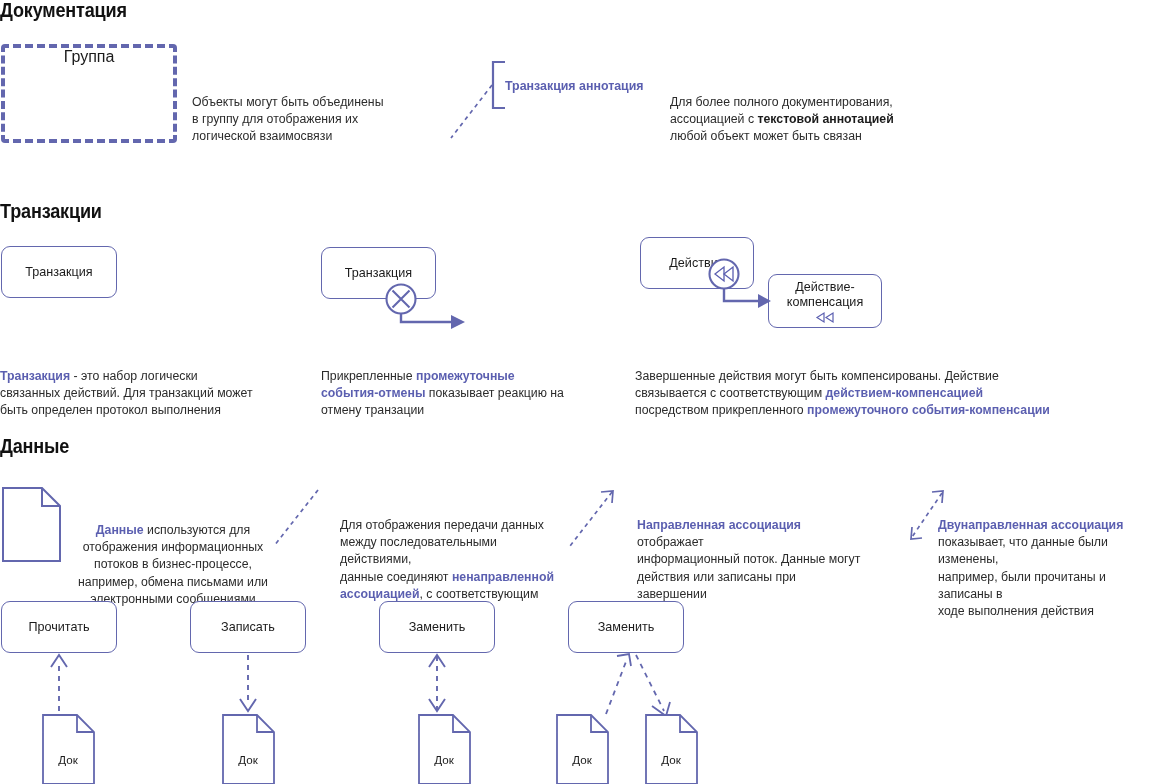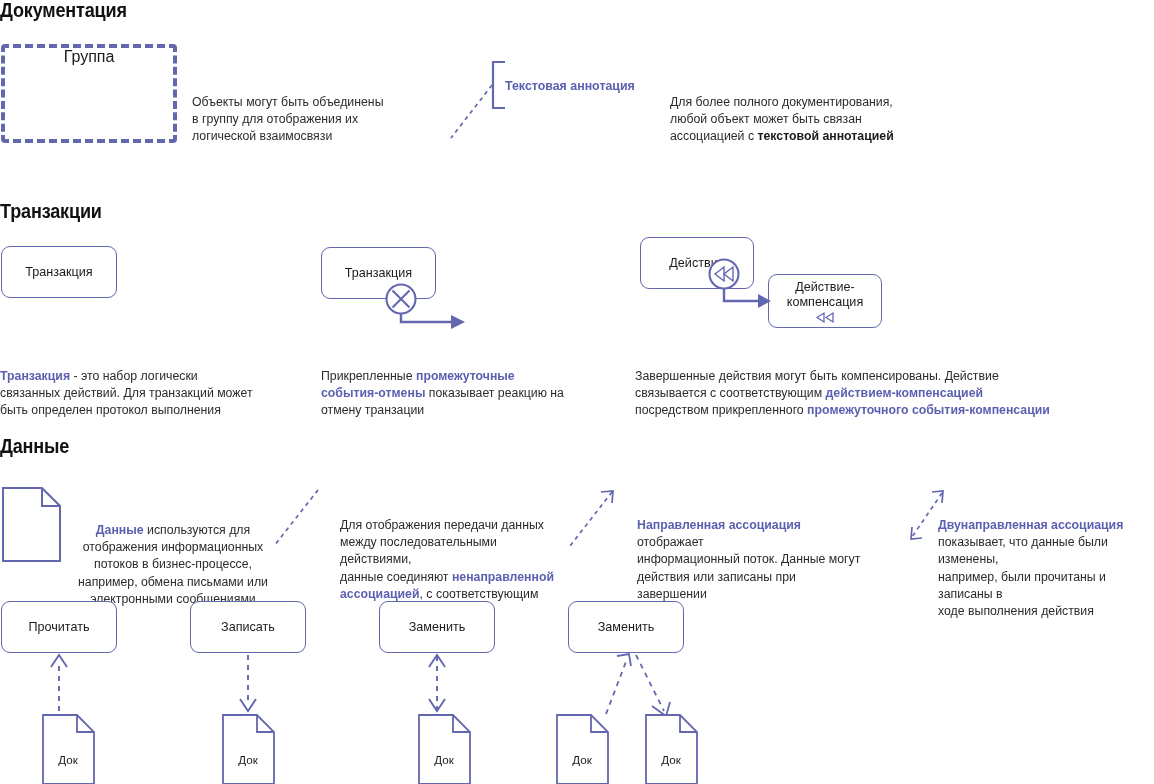--- a/index.html
+++ b/index.html
@@ -74,26 +74,26 @@
 <div class="abs desc" style="left:192px;top:69px;width:200px;">
   <div>Объекты могут быть объединены</div>
   <div>в группу для отображения их</div>
   <div>логической взаимосвязи</div>
 </div>
 
 <svg class="abs" style="left:443px;top:60px;" width="70" height="85">
   <path d="M 62 2 L 50 2 L 50 48 L 62 48" fill="none" stroke="#6367ae" stroke-width="2.2"></path>
   <path d="M 49 25 L 8 78" fill="none" stroke="#6367ae" stroke-width="1.7" stroke-dasharray="4,4"></path>
 </svg>
-<div class="abs annot-label" style="left:505px;top:79px;">Текстовая аннотация</div>
+<div class="abs annot-label" style="left:505px;top:79px;">Транзакция аннотация</div>
 
 <div class="abs desc" style="left:670px;top:69px;width:260px;">
   <div>Для более полного документирования,</div>
+  <div><span>ассоциацией с </span><span class="dark-bold">текстовой аннотацией</span></div>
   <div>любой объект может быть связан</div>
-  <div><span>ассоциацией с </span><span class="dark-bold">текстовой аннотацией</span></div>
 </div>
 
 <div class="abs section-title" style="left:0px;top:199px;">Транзакции</div>
 
 <div class="abs task" style="left:1px;top:246px;width:116px;height:52px;">
   <span>Транзакция</span>
 </div>
 <div class="abs desc" style="left:0px;top:343px;width:260px;">
   <div><span class="accent">Транзакция</span><span> - это набор логически</span></div>
   <div>связанных действий. Для транзакций может</div>

